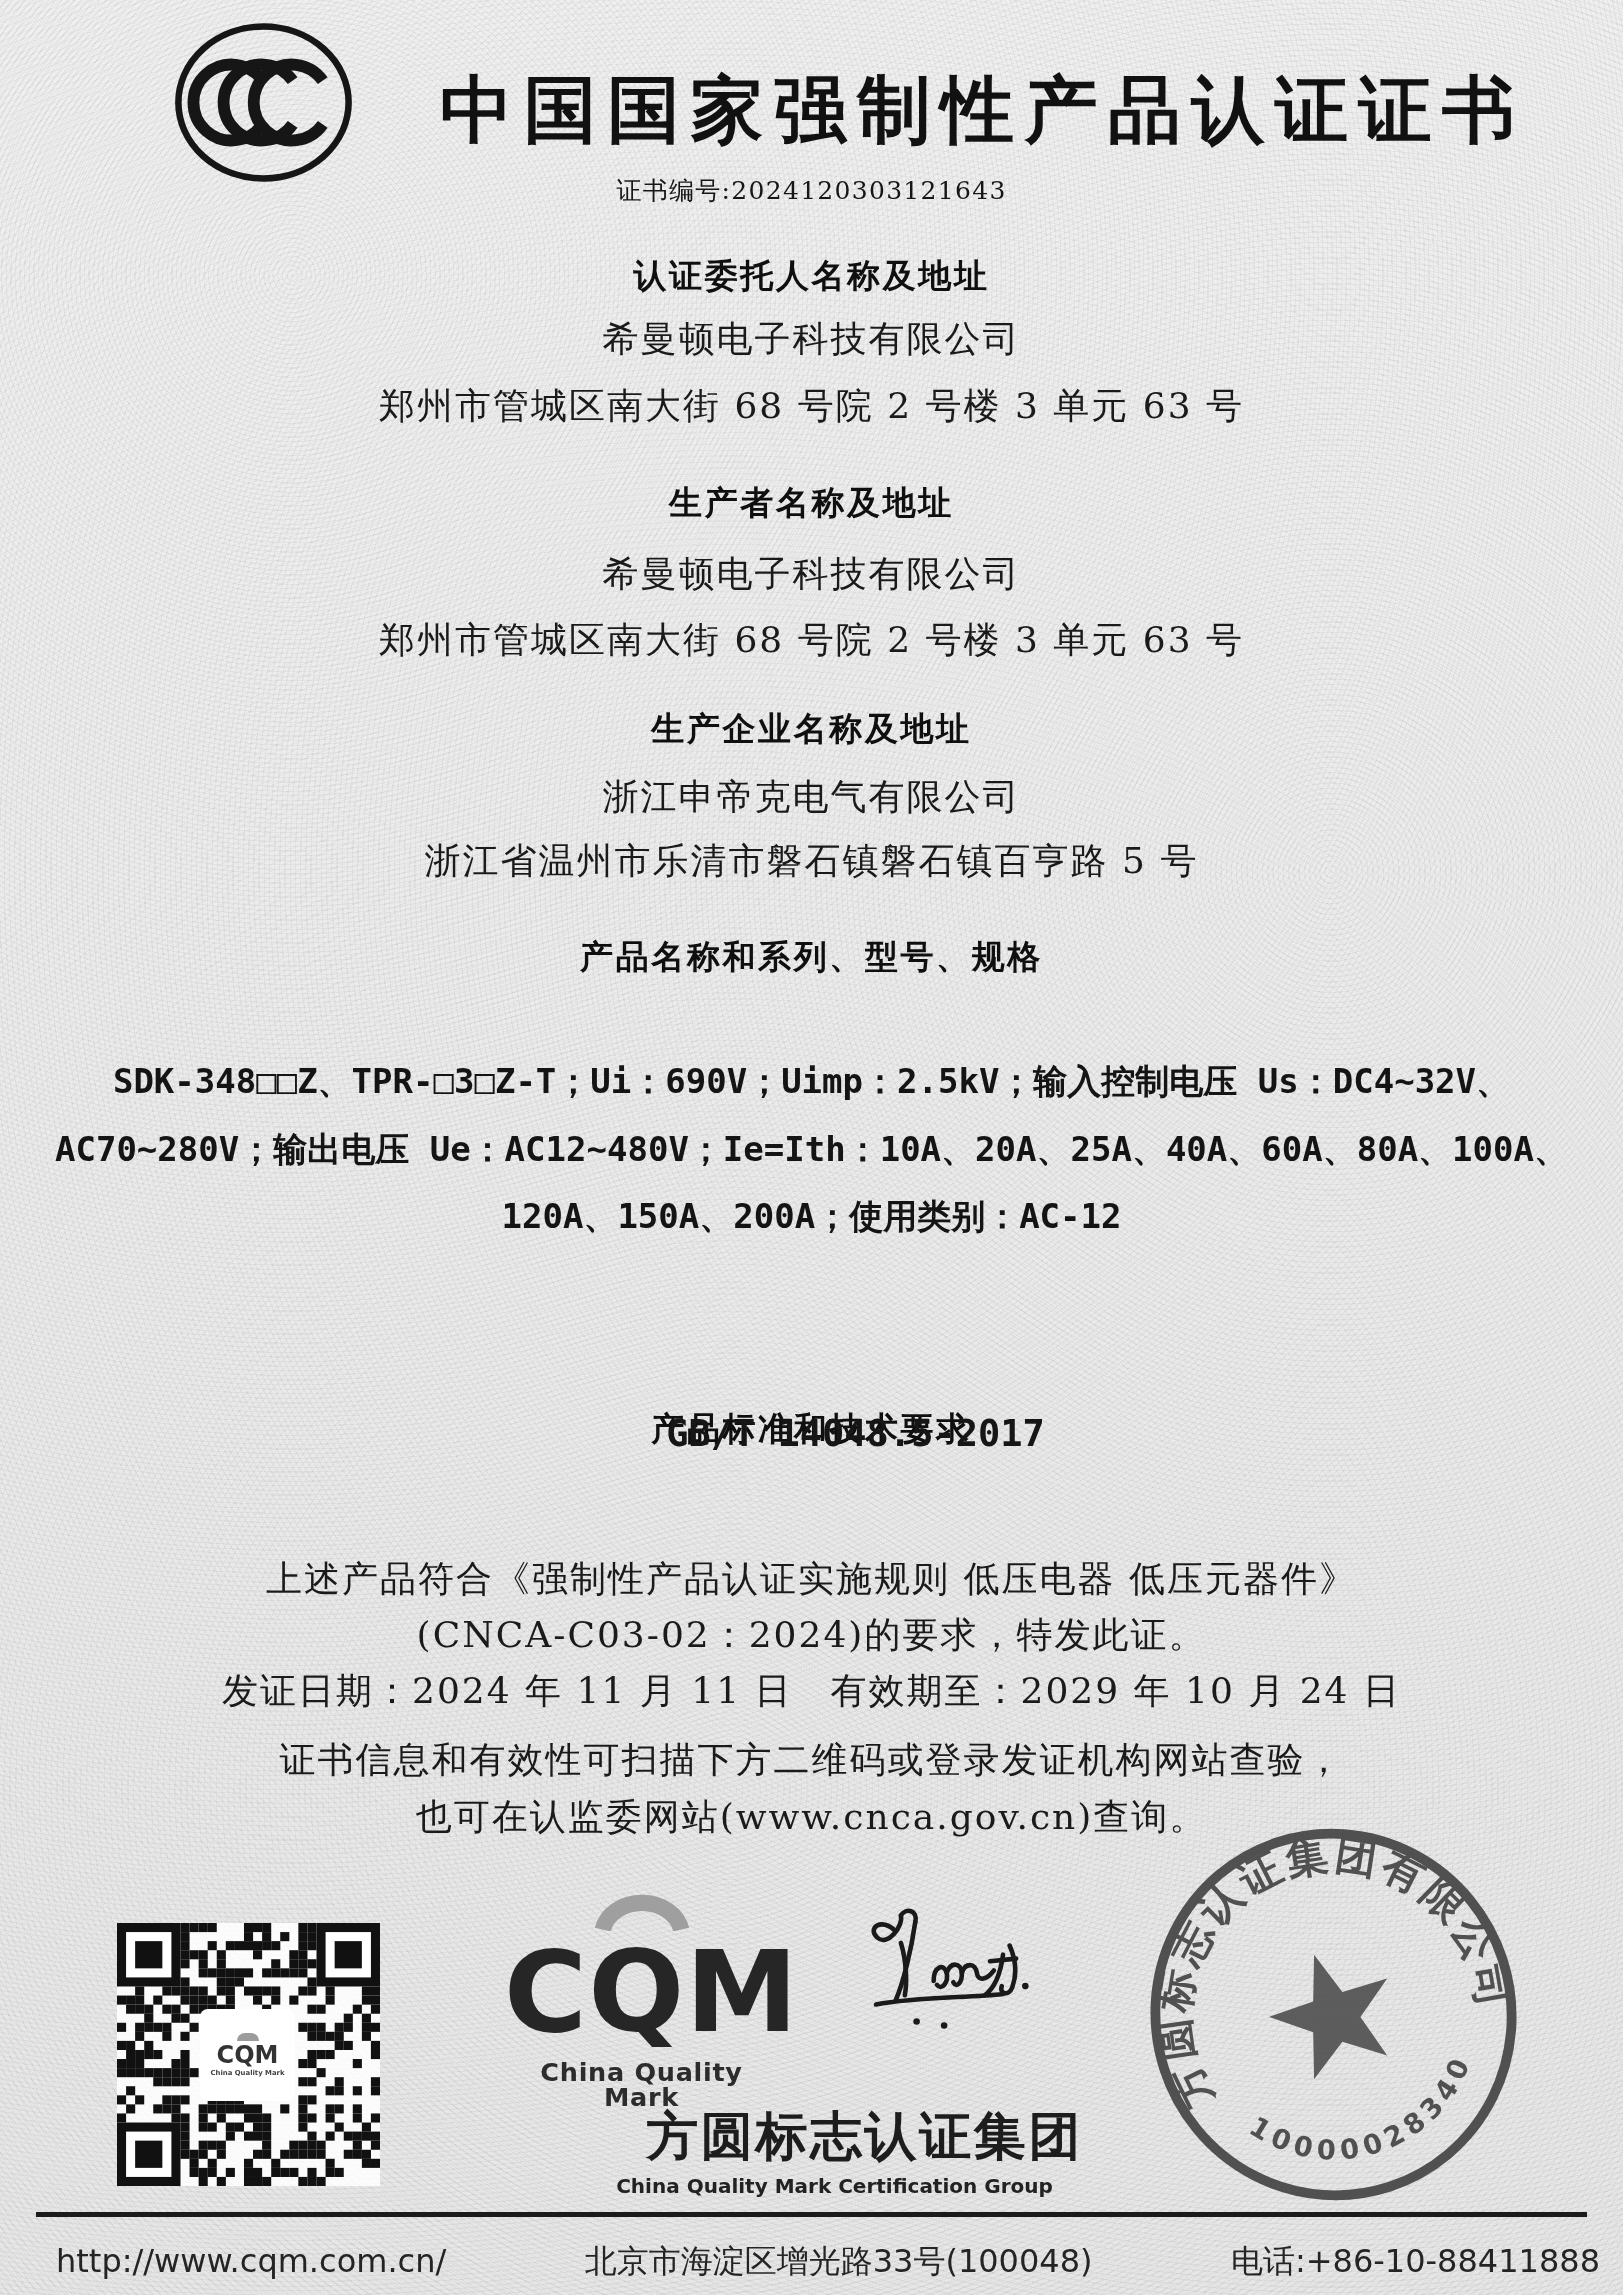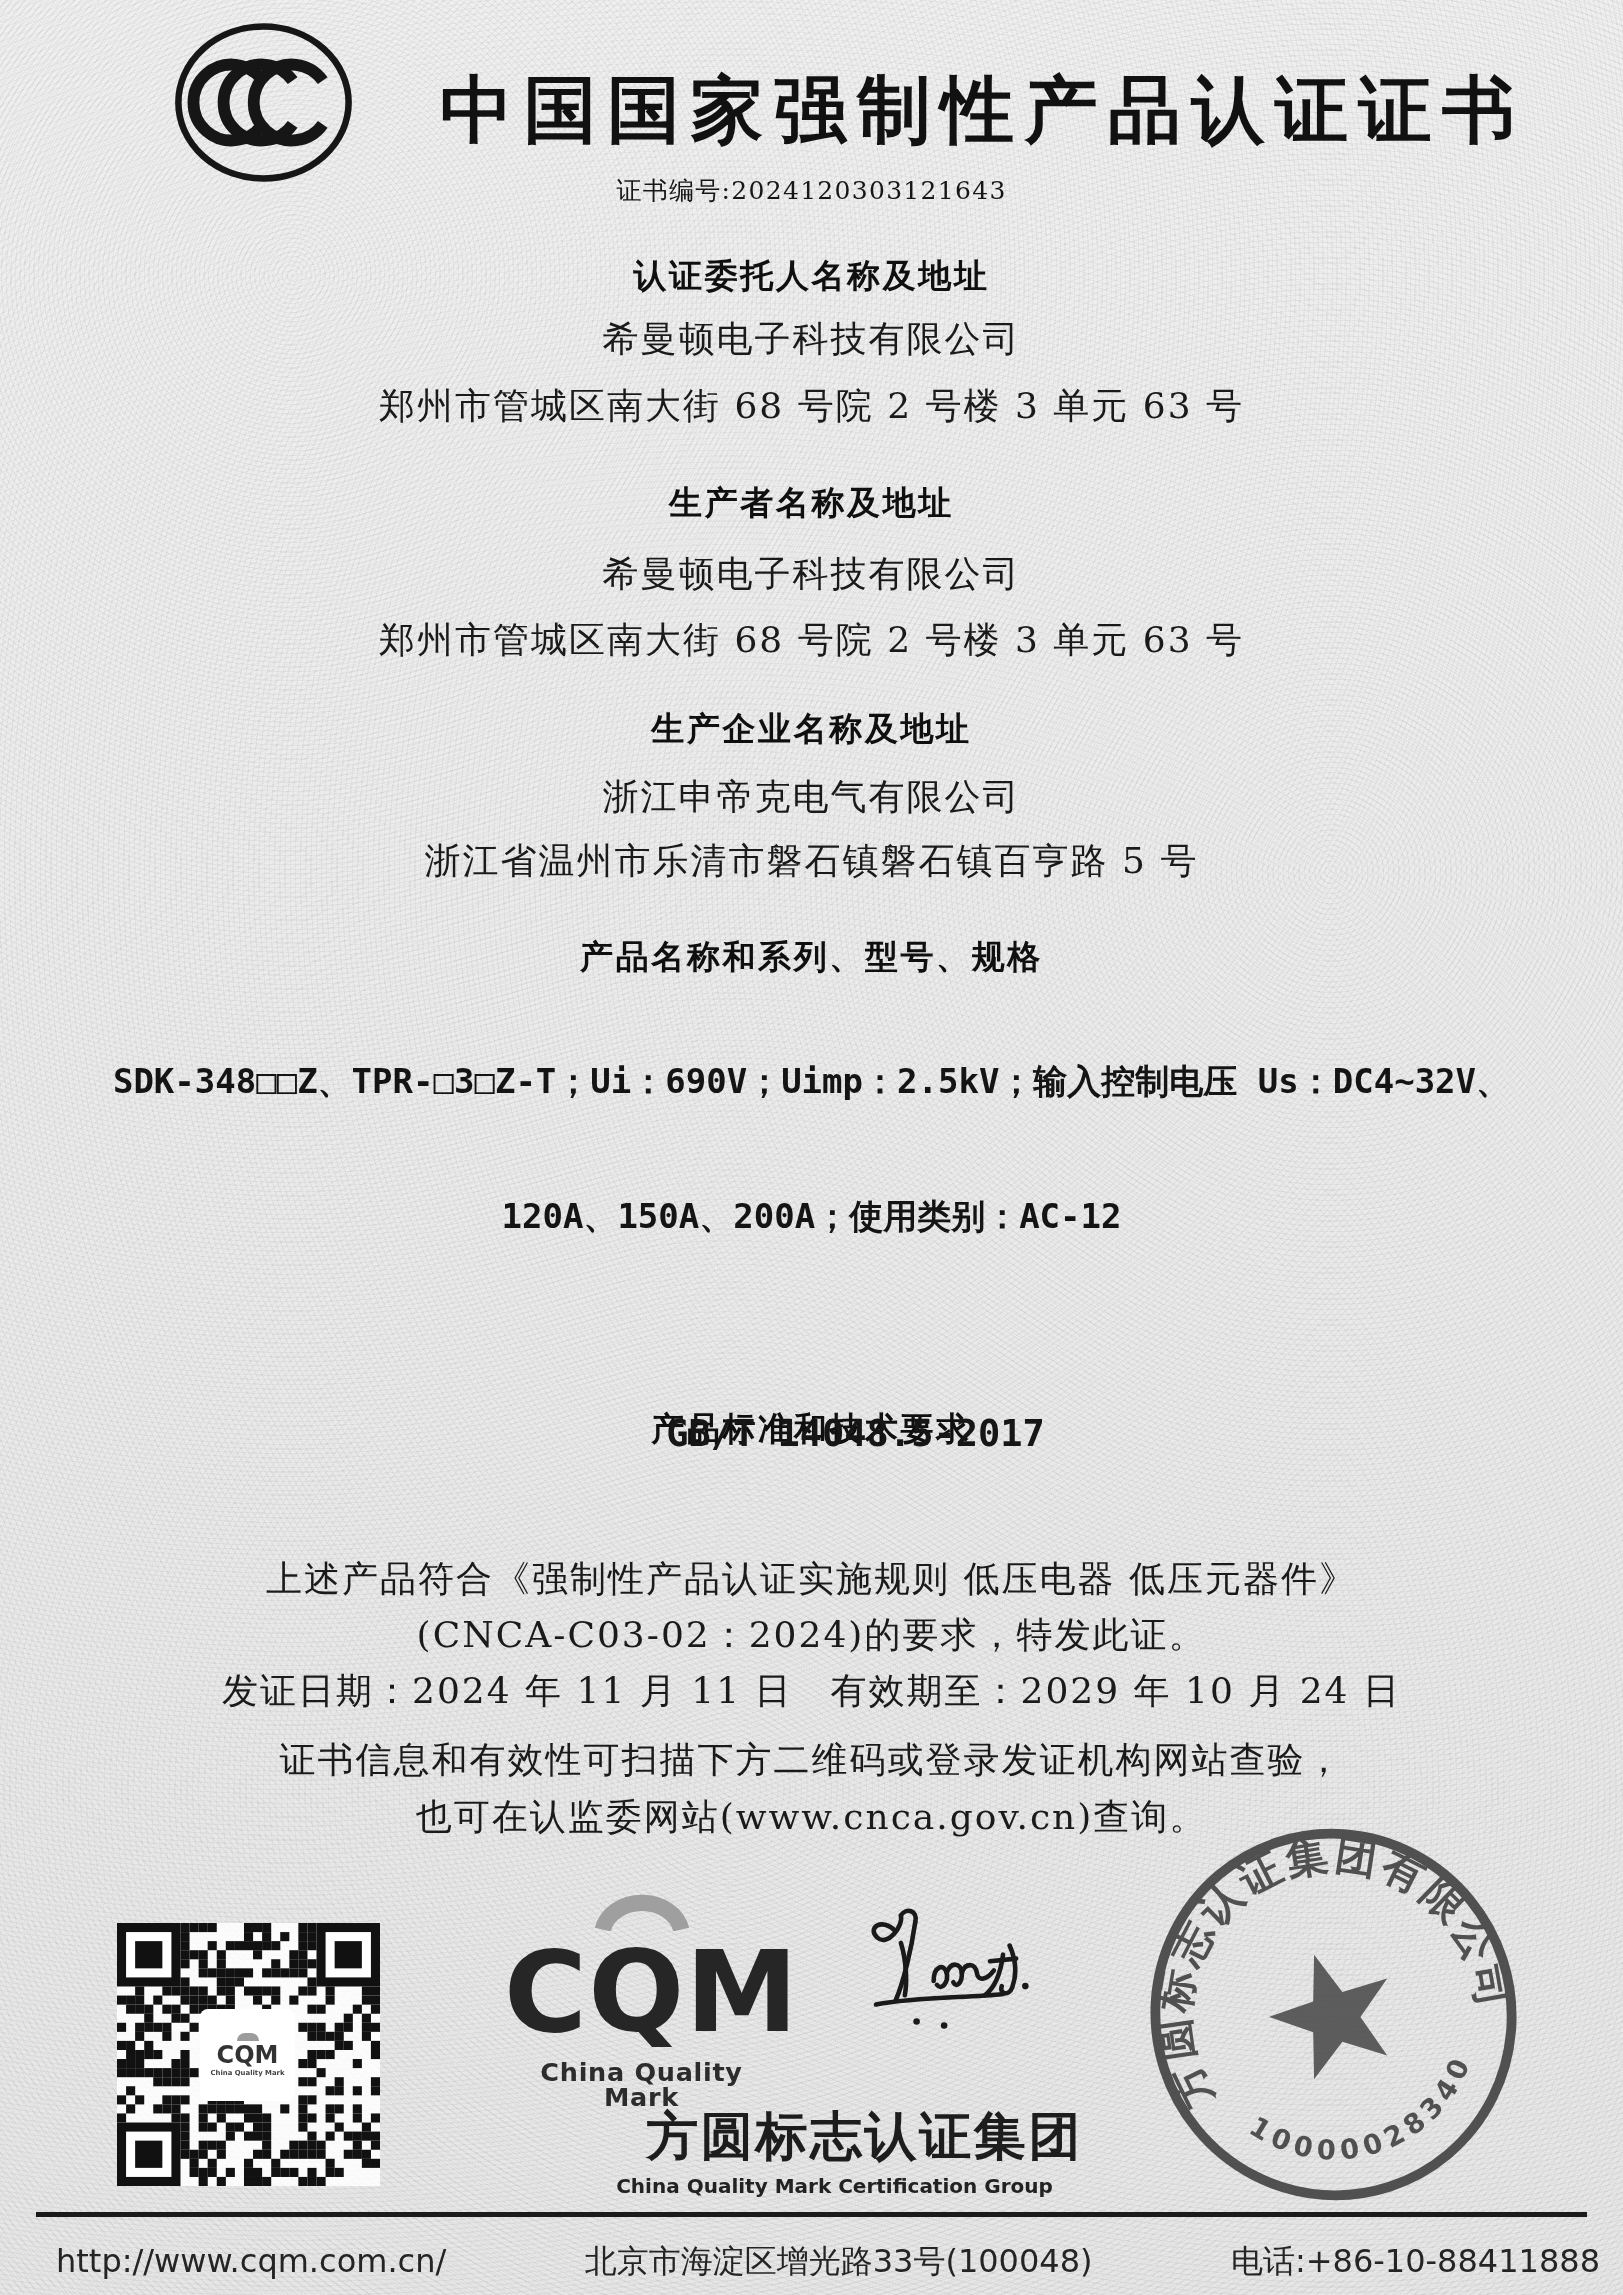--- a/index.html
+++ b/index.html
@@ -77,20 +77,21 @@
   <div class="center heading" style="top:486px;">生产者名称及地址</div>
   <div class="center kai" style="top:556px;">希曼顿电子科技有限公司</div>
   <div class="center kai" style="top:622px;">郑州市管城区南大街 68 号院 2 号楼 3 单元 63 号</div>
 
   <div class="center heading" style="top:712px;">生产企业名称及地址</div>
   <div class="center kai" style="top:779px;">浙江申帝克电气有限公司</div>
   <div class="center kai" style="top:843px;">浙江省温州市乐清市磐石镇磐石镇百亨路 5 号</div>
 
   <div class="center heading" style="top:940px;">产品名称和系列、型号、规格</div>
   <div class="center spec" style="top:1064px;">SDK-348□□Z、TPR-□3□Z-T；Ui：690V；Uimp：2.5kV；输入控制电压 Us：DC4~32V、</div>
+  <div class="center spec" style="top:1132px;">AC70~280V；输出电压 Ue：AC12~480V；Ie=Ith：10A、20A、25A、40A、60A、80A、100A、</div>
   <div class="center spec" style="top:1199px;">120A、150A、200A；使用类别：AC-12</div>
 
   <div class="center heading" style="top:1412px;">产品标准和技术要求</div>
   <div class="center gbt" style="top:1415px;">GB/T 14048.5-2017</div>
 
   <div class="center kai" style="top:1561px;">上述产品符合《强制性产品认证实施规则 低压电器 低压元器件》</div>
   <div class="center kai" style="top:1617px;">(CNCA-C03-02：2024)的要求，特发此证。</div>
   <div class="center kai" style="top:1673px;">发证日期：2024 年 11 月 11 日　有效期至：2029 年 10 月 24 日</div>
   <div class="center kai" style="top:1742px;">证书信息和有效性可扫描下方二维码或登录发证机构网站查验，</div>
   <div class="center kai" style="top:1799px;">也可在认监委网站(www.cnca.gov.cn)查询。</div>

